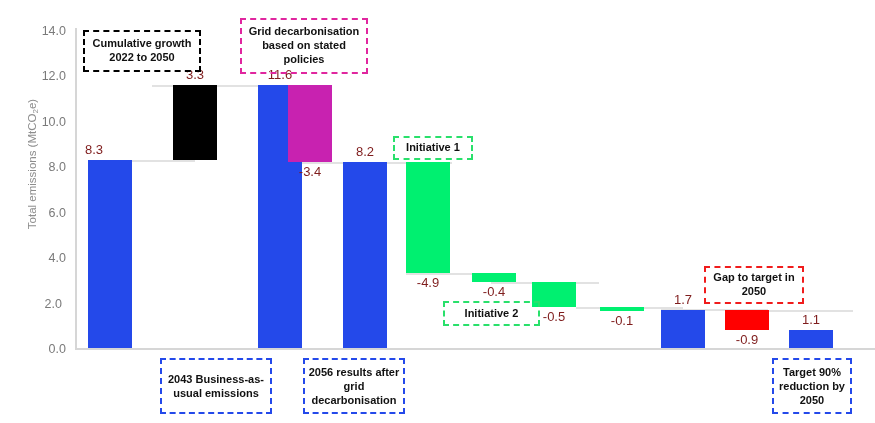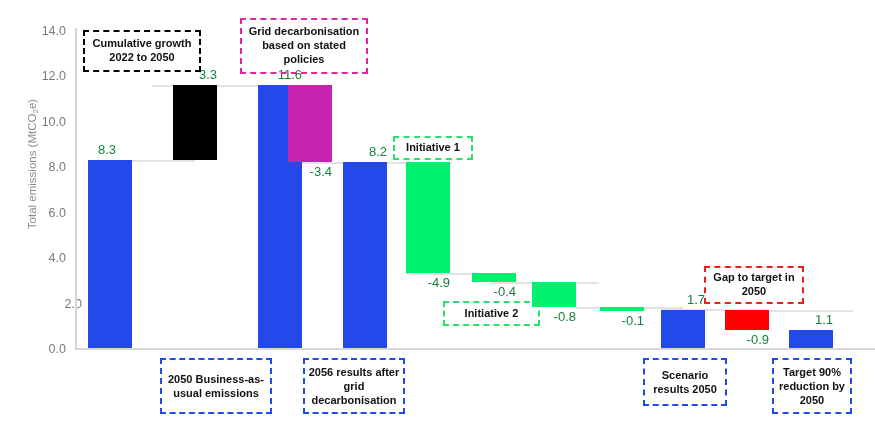--- a/index.html
+++ b/index.html
@@ -29,22 +29,22 @@
     position:absolute;left:75px;top:348px;width:800px;height:1.5px;
     background:#d6d6d6;
   }
 
   
   .bar{position:absolute;}
   .connector{position:absolute;height:2px;background:#e2e2e2;}
 
   
   .val{
-    position:absolute;font-size:13px;color:#15803d;
-    text-align:right;white-space:nowrap;
+    position:absolute;font-size:13px;color:#7f1d1d;
+    text-align:center;white-space:nowrap;
   }
 
   
   .callout{
     position:absolute;box-sizing:border-box;
     border:2.2px dashed #000;background:transparent;
     font-size:11px;font-weight:bold;color:#111;
     display:flex;align-items:center;justify-content:center;
     text-align:center;line-height:1.25;padding:2px 3px;
   }
@@ -70,21 +70,21 @@
   <div class="y-axis-title">
     <span>Total emissions (MtCO</span><sub>2</sub><span>e)</span>
   </div>
 
   <div class="y-tick-label" style="left:20px;top:24px;">14.0</div>
   <div class="y-tick-label" style="left:20px;top:69px;">12.0</div>
   <div class="y-tick-label" style="left:20px;top:115px;">10.0</div>
   <div class="y-tick-label" style="left:20px;top:160px;">8.0</div>
   <div class="y-tick-label" style="left:20px;top:206px;">6.0</div>
   <div class="y-tick-label" style="left:20px;top:251px;">4.0</div>
-  <div class="y-tick-label" style="left:36px;top:297px;">2.0</div>
+  <div class="y-tick-label" style="left:16px;top:297px;">2.0</div>
   <div class="y-tick-label" style="left:20px;top:342px;">0.0</div>
 
   <div class="axis-line"></div>
   <div class="baseline"></div>
 
   <div class="connector" style="left:88px;  top:160px; width:107px;"></div>
   <div class="connector" style="left:152px; top:85px;  width:133px;"></div>
   <div class="connector" style="left:285px; top:85px;  width:46px;"></div>
   <div class="connector" style="left:285px; top:162px; width:130px;"></div>
   <div class="connector" style="left:406px; top:162px; width:46px;"></div>
@@ -110,21 +110,21 @@
   <div class="bar" style="left:343px; top:162px; width:44px; height:186px; background:#2449EA;"></div>
   <div class="val" style="left:343px; top:144px; width:44px;">8.2</div>
 
   <div class="bar" style="left:406px; top:162px; width:44px; height:111px; background:#00F070;"></div>
   <div class="val" style="left:406px; top:275px; width:44px;">-4.9</div>
 
   <div class="bar" style="left:472px; top:273px; width:44px; height:9px; background:#00F070;"></div>
   <div class="val" style="left:472px; top:284px; width:44px;">-0.4</div>
 
   <div class="bar" style="left:532px; top:282px; width:44px; height:25px; background:#00F070;"></div>
-  <div class="val" style="left:532px; top:309px; width:44px;">-0.8</div>
+  <div class="val" style="left:532px; top:309px; width:44px;">-0.5</div>
 
   <div class="bar" style="left:600px; top:307px; width:44px; height:4px; background:#00F070;"></div>
   <div class="val" style="left:600px; top:313px; width:44px;">-0.1</div>
 
   <div class="bar" style="left:661px; top:310px; width:44px; height:38px; background:#2449EA;"></div>
   <div class="val" style="left:661px; top:292px; width:44px;">1.7</div>
 
   <div class="bar" style="left:725px; top:310px; width:44px; height:20px; background:#FF0000;"></div>
   <div class="val" style="left:725px; top:332px; width:44px;">-0.9</div>
 
@@ -137,21 +137,20 @@
 
   <div class="callout green" style="left:393px; top:136px; width:80px;  height:24px;">Initiative 1</div>
 
   <div class="callout green" style="left:443px; top:301px; width:97px;  height:25px;">Initiative 2</div>
 
 
 
   <div class="callout red" style="left:704px; top:266px; width:100px; height:38px;">Gap to target in 2050</div>
 
 
-  <div class="cat" style="left:160px; top:358px; width:112px; height:56px;">2050 Business-as-usual emissions</div>
+  <div class="cat" style="left:160px; top:358px; width:112px; height:56px;">2043 Business-as-usual emissions</div>
 
   <div class="cat" style="left:303px; top:358px; width:102px; height:56px;">2056 results after grid decarbonisation</div>
 
-  <div class="cat" style="left:643px; top:358px; width:84px;  height:48px;">Scenario results 2050</div>
 
   <div class="cat" style="left:772px; top:358px; width:80px;  height:56px;">Target 90% reduction by 2050</div>
 
 </div>
 
 </body></html>

